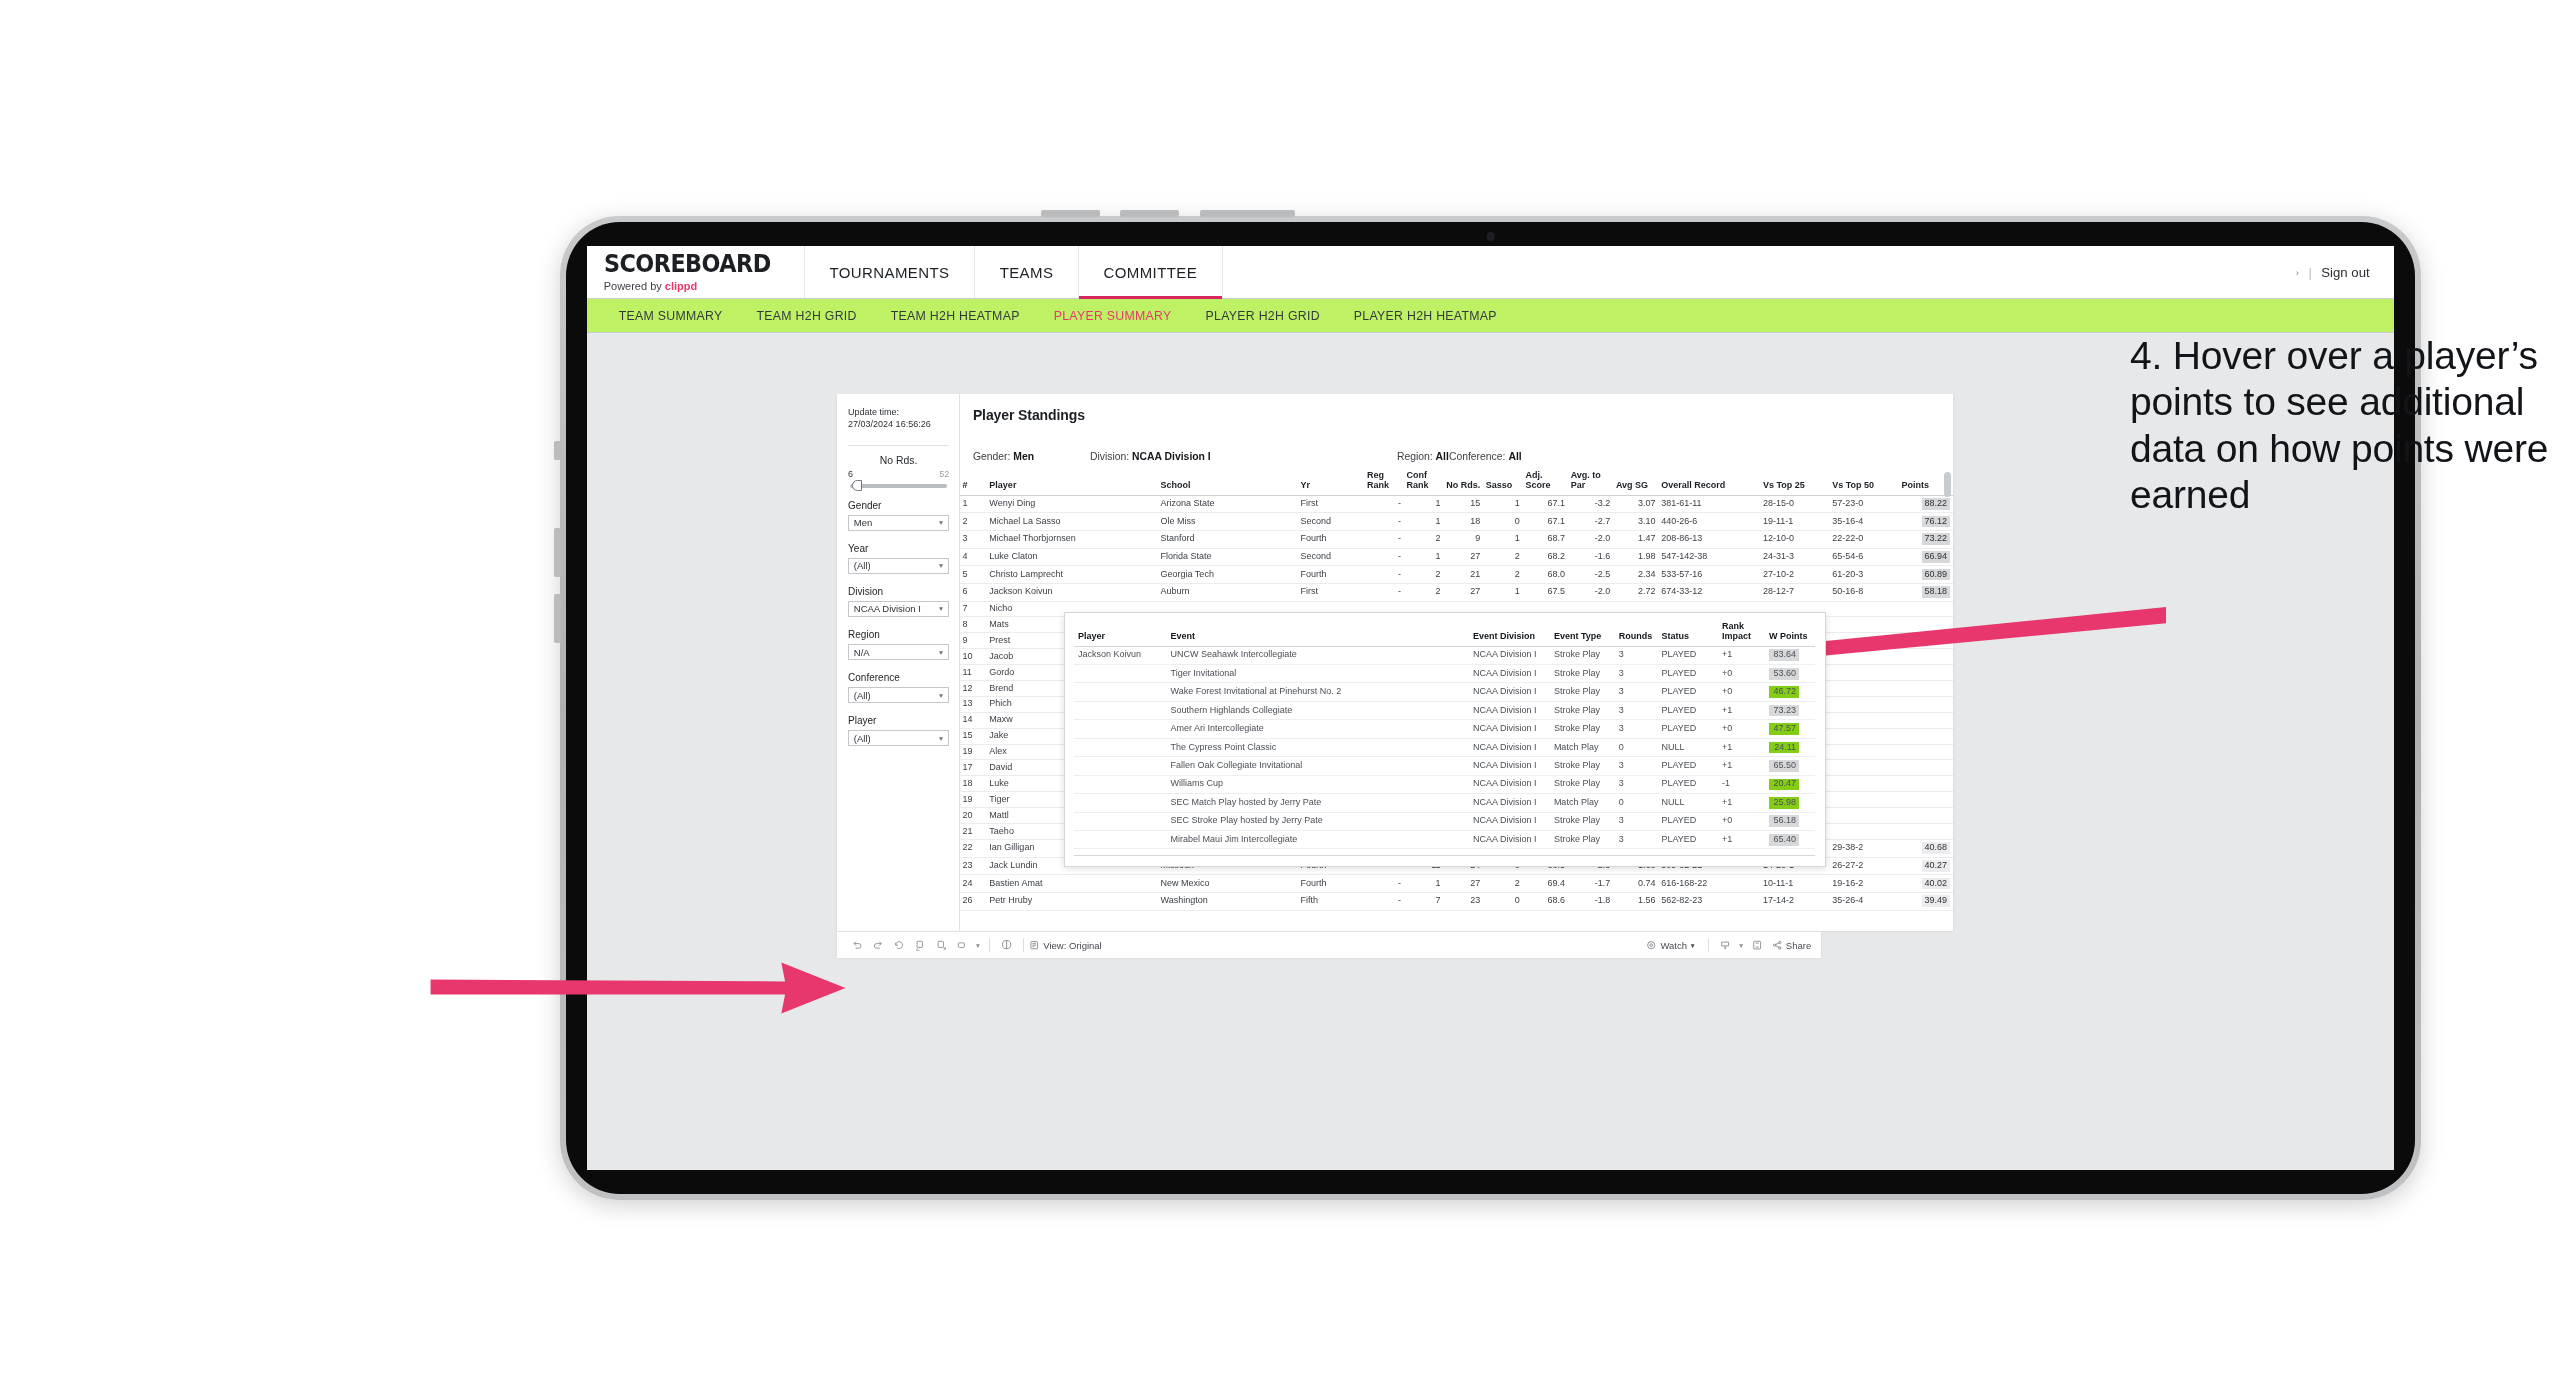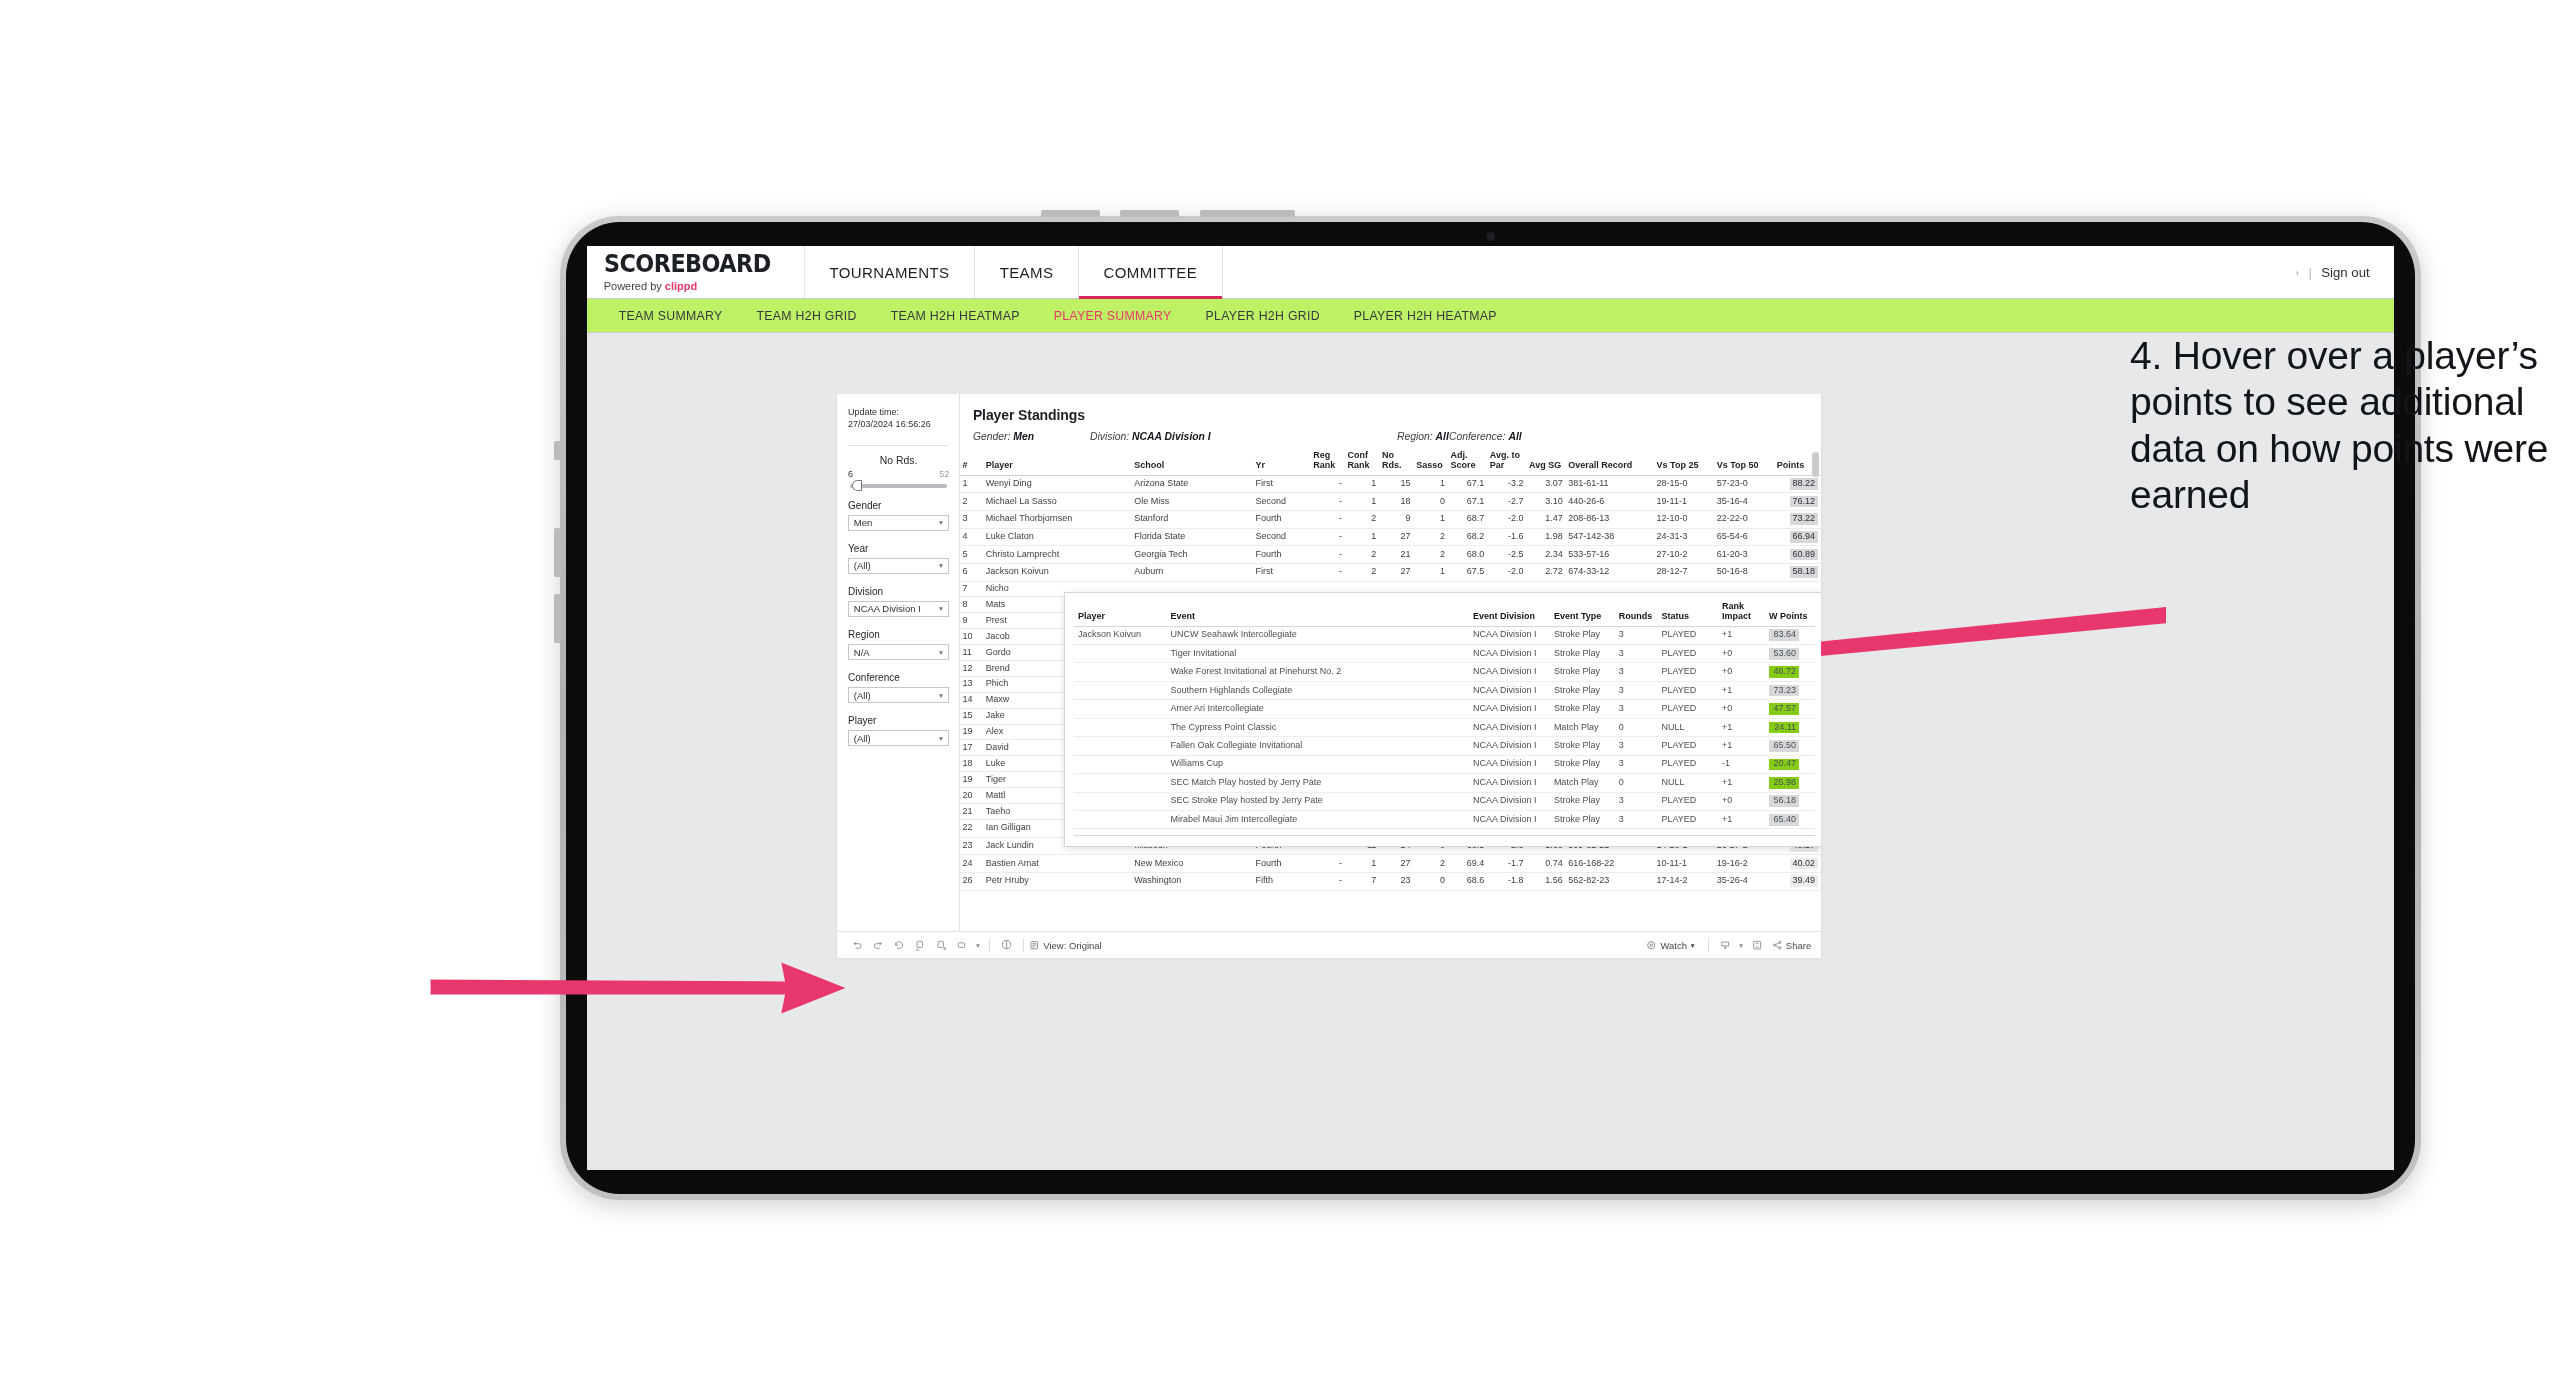--- a/index.html
+++ b/index.html
@@ -97,21 +97,21 @@
     font-size: 12.3px; color: #35393f; padding: 0 17px; letter-spacing: 0.3px;
     cursor: pointer; white-space: nowrap;
   }
   .subnav-item.active { color: #e8386b; }
 
   
   .workspace { position: absolute; left:0; right:0; top: 89px; bottom: 0; background:#e6e8ea; }
 
   .viz {
     position: absolute; left: 250px; top: 59px;
-    width: 984px; height: 537px;
+    width: 1116px; height: 537px;
     background: #ffffff;
     box-shadow: 0 0.9px 2.8px rgba(0,0,0,.10);
     display: flex;
   }
 
   
   .filters {
     width: 123px; flex: 0 0 123px; padding: 11.4px 9.5px 0 11.4px;
     border-right: 0.9px solid #dfe1e4; background: #fff;
   }
@@ -132,21 +132,21 @@
     height: 16px; border: 0.9px solid #c3c7cc; background:#fff;
     display:flex; align-items:center; justify-content:space-between;
     padding: 0 3.8px 0 4.7px; font-size: 9.5px; color: #2d3136; cursor:pointer;
   }
   .fselect .caret { font-size: 6.6px; color:#6f757c; }
 
   
   .vizmain { flex: 1; position: relative; display:flex; flex-direction:column; }
   .viz-head { padding: 13.2px 0 7.6px 13.2px; }
   .viz-title { font-size: 14px; font-weight: 700; color: #1c2025; letter-spacing: -0.1px; }
-  .viz-meta { display:flex; margin-top: 8px; font-size: 10.4px; color:#3c4147;font-style:italic; }
+  .viz-meta { display:flex; margin-top: 28px; font-size: 10.4px; color:#3c4147; }
   .viz-meta .m { margin-right: 0; }
   .viz-meta .m1 { width: 117px; } .viz-meta .m2 { width: 189px; } .viz-meta .m3 { width: 170px; text-align: right; }
   .viz-meta b { color:#14181c; font-weight:700; }
 
   
   .tbl-wrap { flex: 1; position: relative; overflow: hidden; }
   table.standings { width: 100%; border-collapse: collapse; table-layout: fixed; }
   table.standings th {
     font-size: 9px; font-weight: 700; color:#1c2025; text-align: left;
     padding: 0 2.8px 3.8px 2.8px; vertical-align: bottom; line-height: 1.15;

